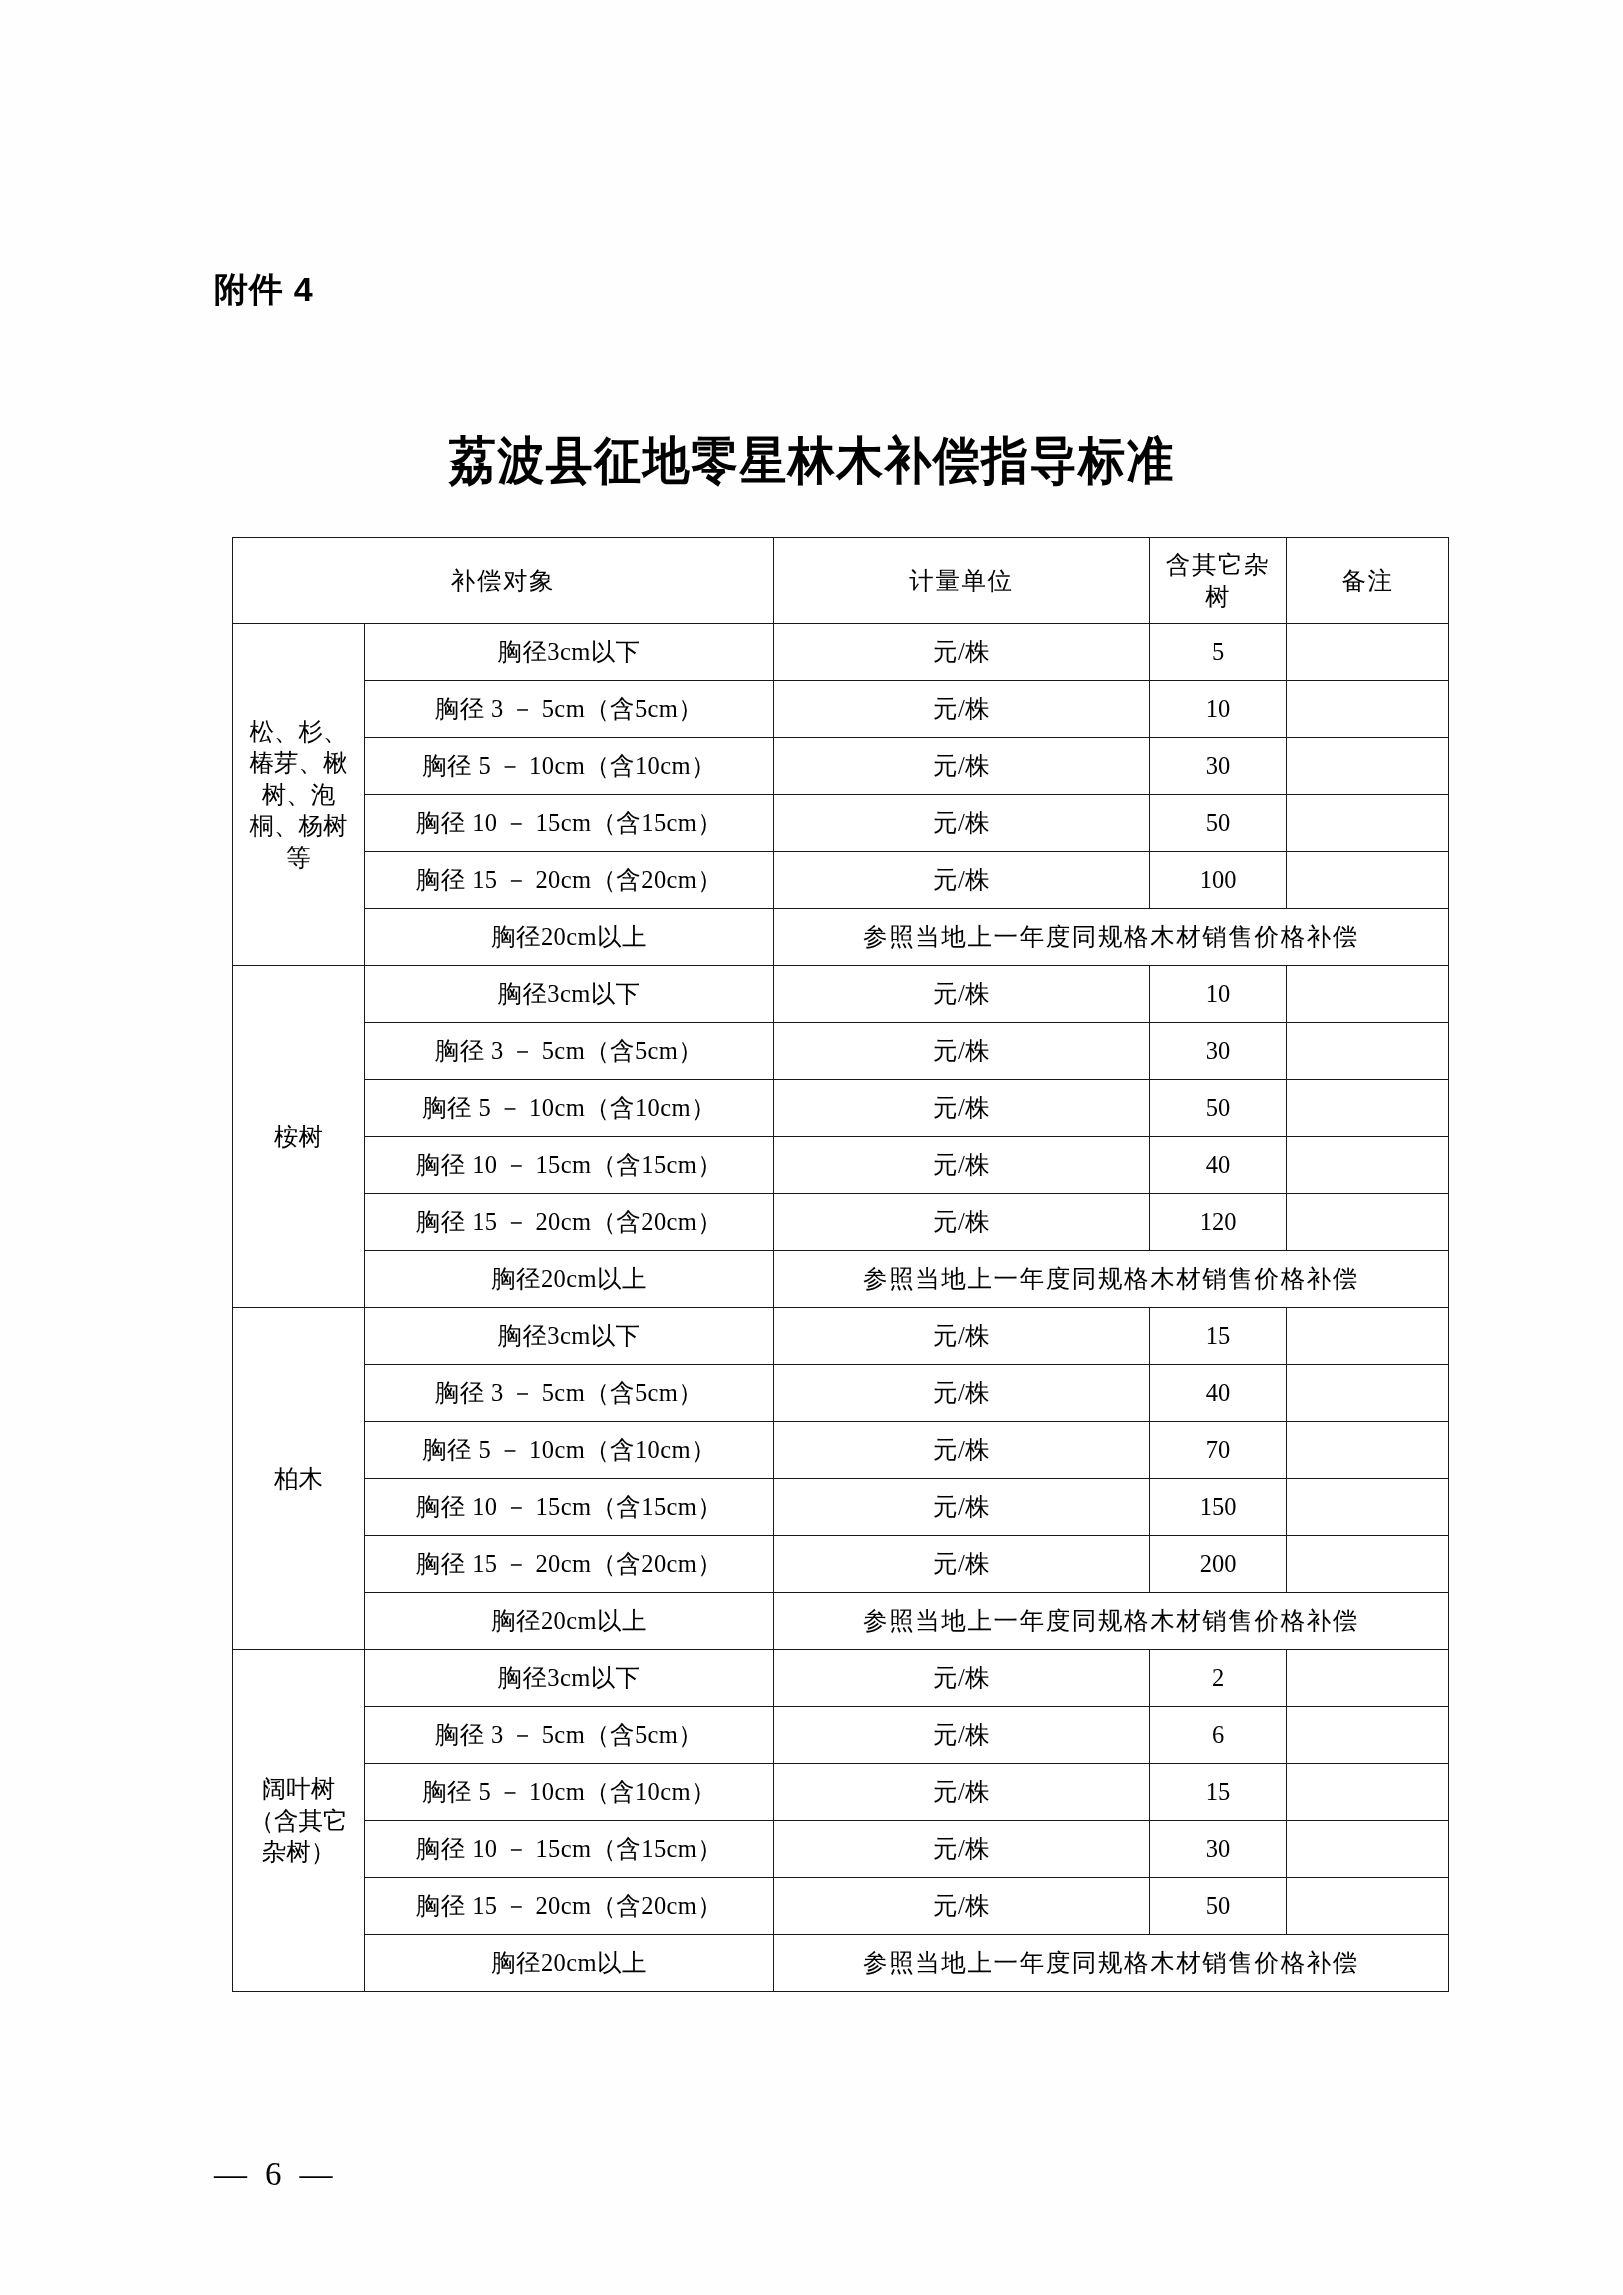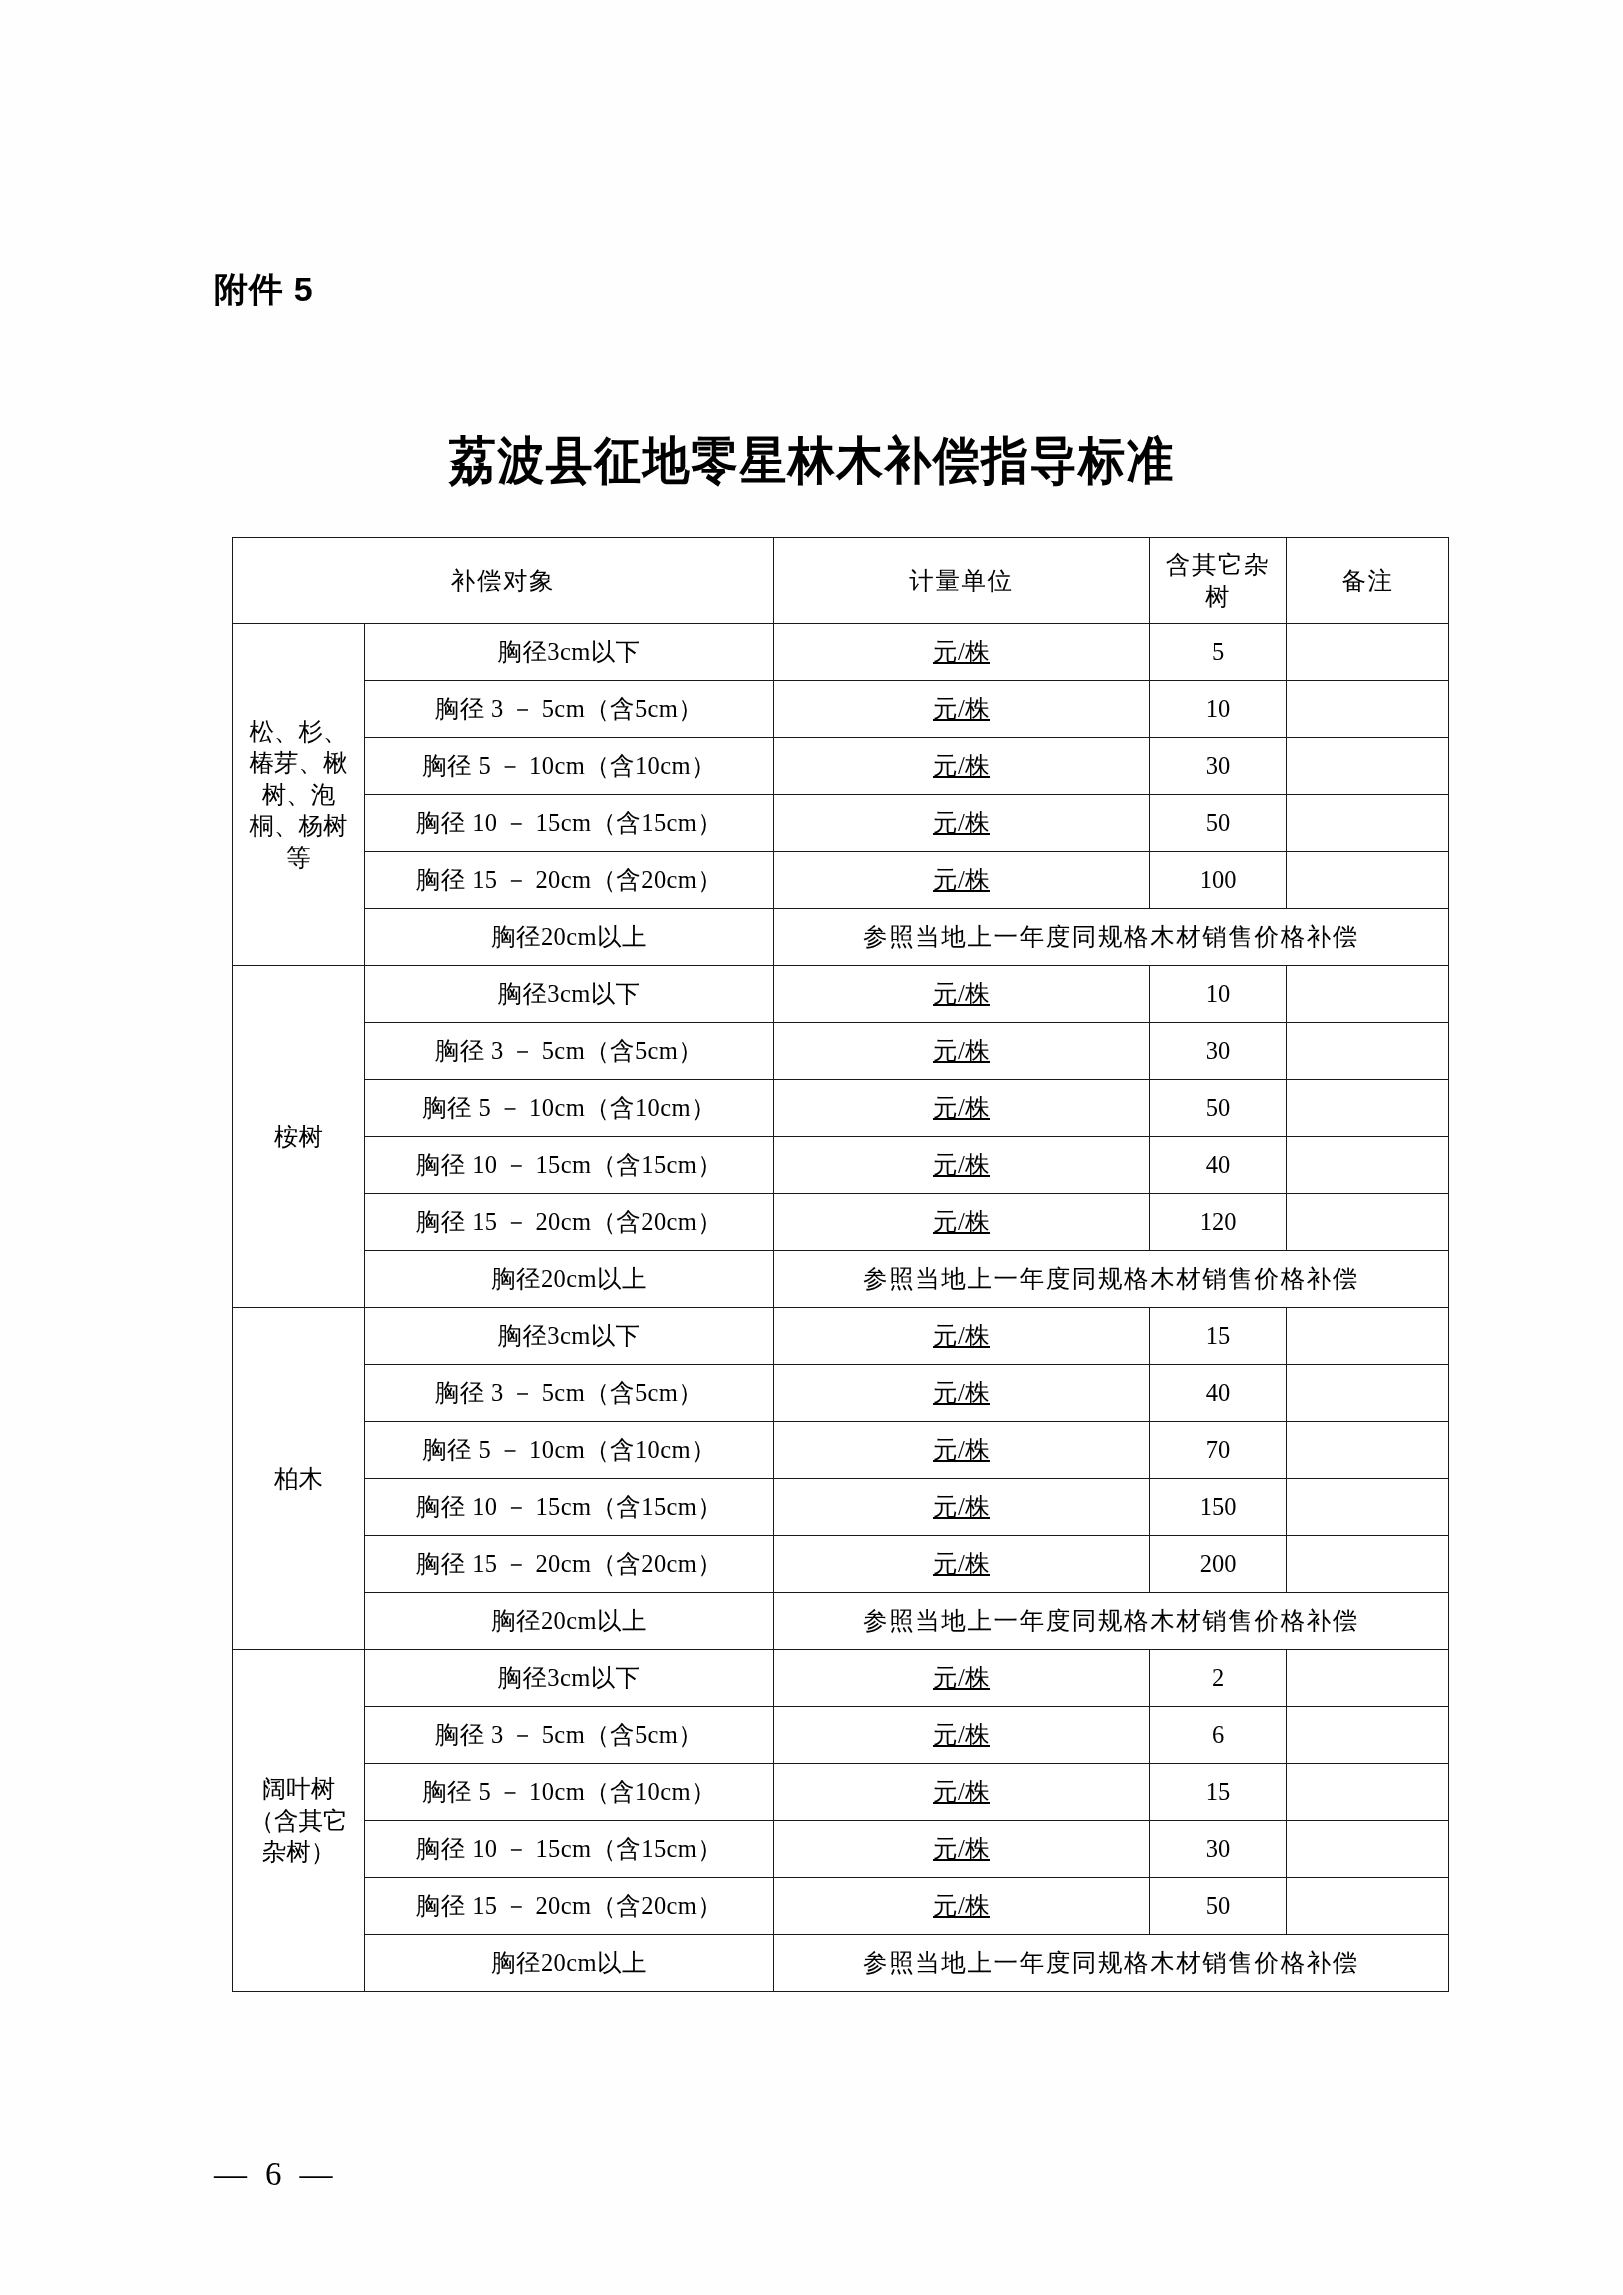--- a/index.html
+++ b/index.html
@@ -100,21 +100,20 @@
   }
   td.item-cell {
     font-size: 25px;
     letter-spacing: 0.4px;
     white-space: nowrap;
     margin-left: 24px;
   }
   td.unit-cell {
     font-size: 24.5px;
     letter-spacing: 0.4px;
-    text-decoration: underline;
   }
   td.std-cell {
     font-size: 25px;
   }
   td.remark-cell {
     font-size: 24.5px;
   }
   td.note-cell {
     font-size: 25px;
     letter-spacing: 1.6px;
@@ -131,21 +130,21 @@
     font-size: 33px;
     letter-spacing: 4.9px;
     white-space: nowrap;
   }
 </style>
 </head>
 <body>
 
 <div class="page">
 
-  <div class="attachment-label">附件 5</div>
+  <div class="attachment-label">附件 4</div>
 
   <h1 class="doc-title">荔波县征地零星林木补偿指导标准</h1>
 
   <div class="table-wrap">
     <table class="comp-table">
       <colgroup>
         <col class="c-group">
         <col class="c-item">
         <col class="c-unit">
         <col class="c-std">

